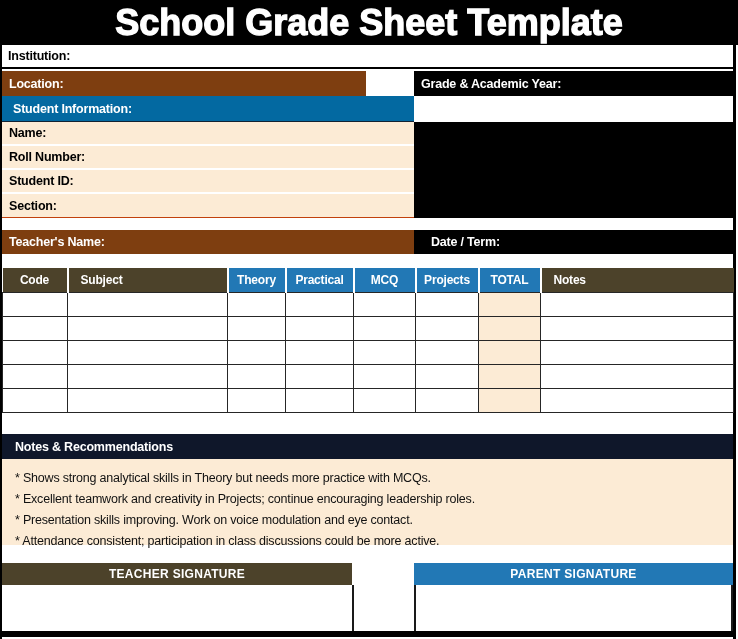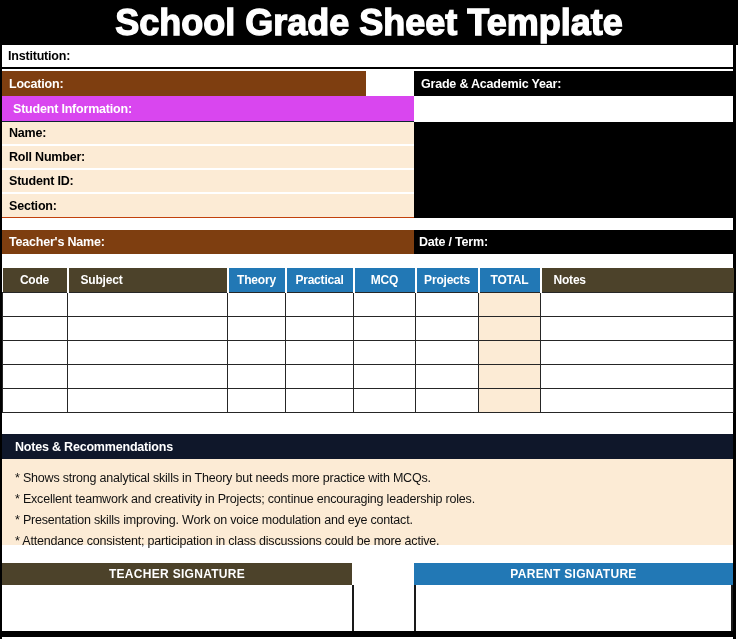--- a/index.html
+++ b/index.html
@@ -23,28 +23,28 @@
     border-left:2px solid #000; border-right:3px solid #000; background:#ffffff;
   }
   .abs { position:absolute; }
   .lbl { font-size:12.5px; font-weight:bold; letter-spacing:-0.2px; display:flex; align-items:center; }
   .white-t { color:#ffffff; } .black-t { color:#000000; }
 
   .row-institution { left:0; top:0; width:731px; height:24px; background:#fff;
     border-bottom:2px solid #000; padding-left:6px; }
   .cell-location   { left:0; top:26px; width:364px; height:25px; background:#7E3E10; padding-left:7px; }
   .cell-gradeyear  { left:412px; top:26px; width:319px; height:25px; background:#000000; padding-left:7px; }
-  .cell-studinfo   { left:0; top:51px; width:412px; height:26px; background:#d946ef;
+  .cell-studinfo   { left:0; top:51px; width:412px; height:26px; background:#0369a1;
     border-bottom:1px solid #123; padding-left:11px; }
   .field-row { left:0; width:412px; height:24px; background:#FCEBD5;
     border-bottom:2px solid #ffffff; padding-left:7px; }
   .f0 { top:77px; } .f1 { top:101px; } .f2 { top:125px; } .f3 { top:149px; border-bottom:1px solid #c2410c; }
   .black-block { left:412px; top:77px; width:319px; height:96px; background:#000000; }
   .cell-teacher  { left:0; top:185px; width:412px; height:24px; background:#7E3E10; padding-left:7px; }
-  .cell-dateterm { left:412px; top:185px; width:319px; height:24px; background:#000000; padding-left:5px; }
+  .cell-dateterm { left:412px; top:185px; width:319px; height:24px; background:#000000; padding-left:17px; }
 
   
   .grades { left:0; top:223px; width:731px; border-collapse:collapse; table-layout:fixed; }
   .grades th, .grades td { height:24px; padding:0 5px; }
   .grades th {
     font-size:12px; font-weight:bold; color:#ffffff; text-align:center;
     border-left:2px solid #ffffff; letter-spacing:-0.2px;
   }
   .grades th:first-child { border-left:none; }
   .grades th.hdark { background:#4C422A; }

